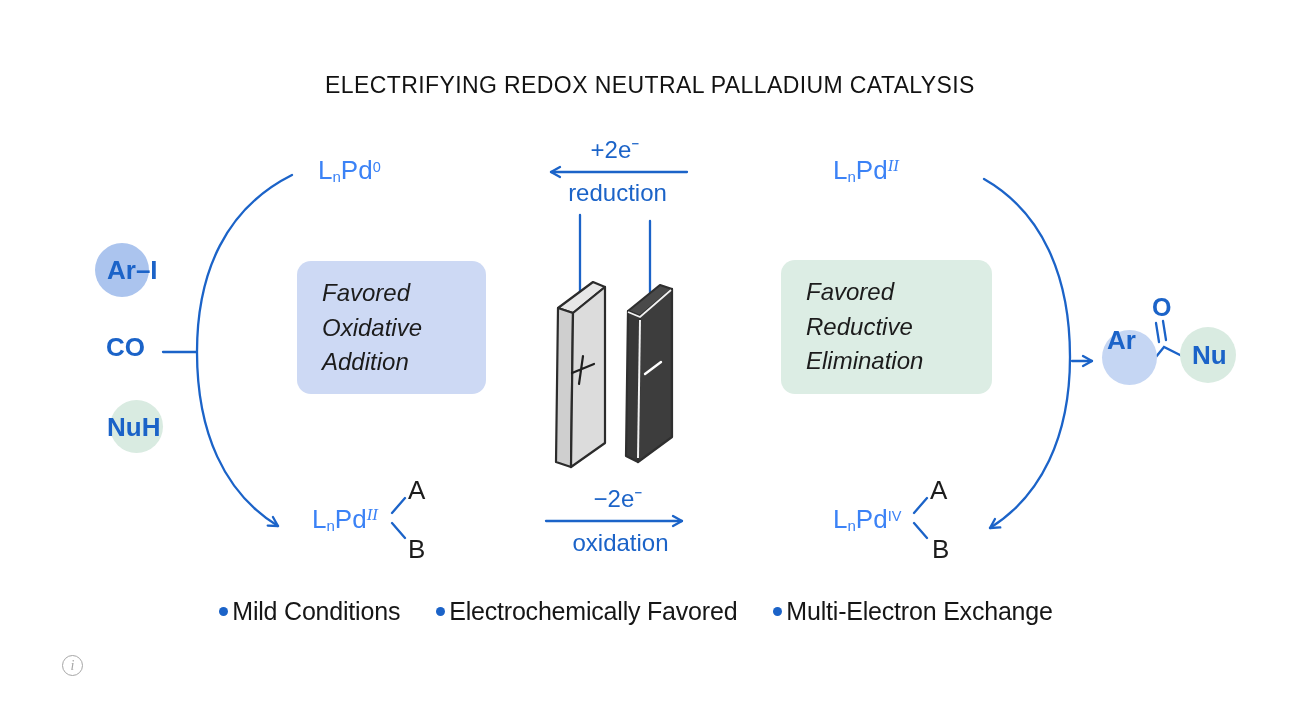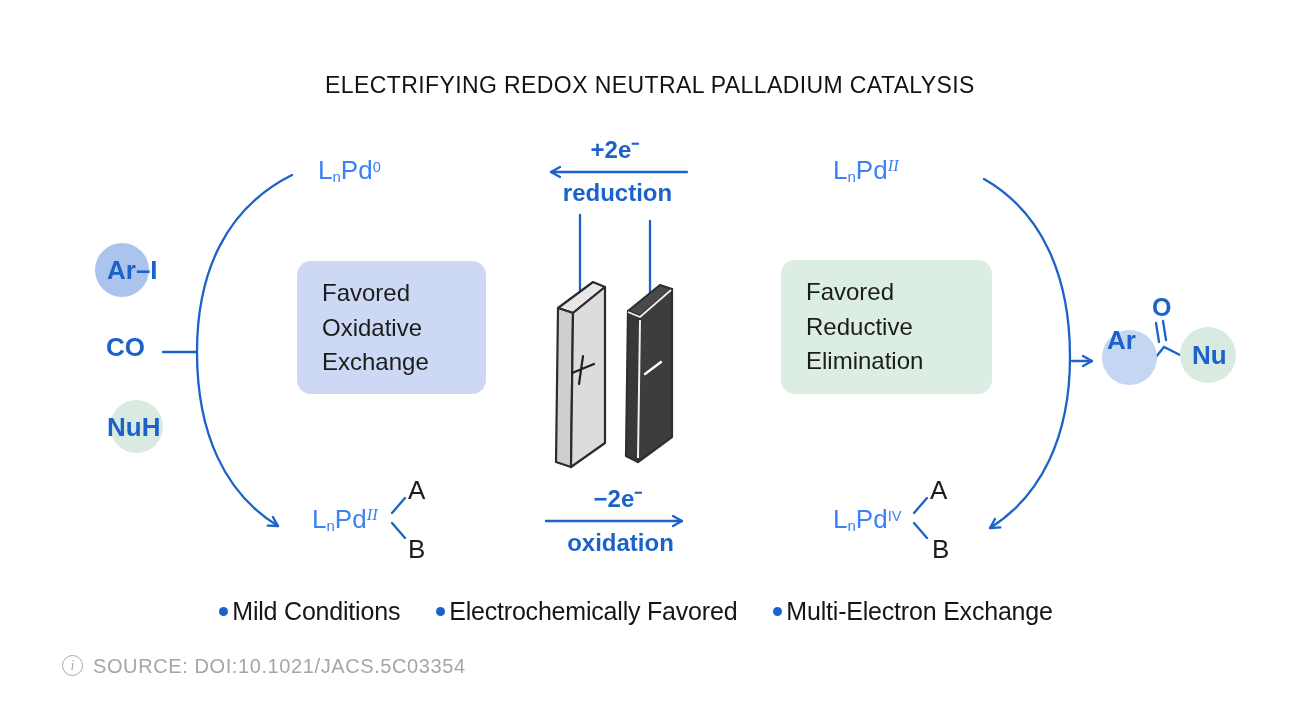--- a/index.html
+++ b/index.html
@@ -16,25 +16,25 @@
   .abs{position:absolute;line-height:1;white-space:nowrap;}
   .title{
     left:0;right:0;top:68px;text-align:center;font-size:23px;font-weight:500;
     letter-spacing:.4px;color:#121212;margin-top:6px;
   }
   .species{font-size:26px;font-weight:500;color:#3b82f6;}
   .sub{font-size:.58em;vertical-align:-.22em;font-weight:500;}
   .sup{font-size:.56em;vertical-align:.5em;font-weight:500;}
   .sup-roman{font-family:"Liberation Serif", serif;font-size:.64em;font-style:italic;}
   .blue-label{color:var(--accent-blue);font-size:26px;font-weight:600;}
-  .arrow-label{color:var(--accent-blue);font-size:24px;font-weight:700;text-align:center;}
+  .arrow-label{color:var(--accent-blue);font-size:24px;font-weight:400;text-align:center;}
   .circle{position:absolute;border-radius:50%;}
   .favored-box{
     position:absolute;border-radius:14px;font-size:24px;line-height:34.5px;
-    color:#1c1c1c;padding:15px 0 9px 25px;box-sizing:border-box;
+    color:#1c1c1c;padding:15px 0 9px 25px;box-sizing:border-box;font-style:italic;
   }
   .ligand{font-size:26px;font-weight:500;color:#1c1c1c;}
   .bullets{
     left:0;right:0;top:599px;display:flex;justify-content:center;gap:36px;
     transform:translateX(-14px);
   }
   .bullet-item{display:flex;align-items:flex-start;gap:4px;}
   .bullet-dot{width:9px;height:9px;border-radius:50%;background:var(--accent-blue);margin-top:8px;}
   .bullet-label{font-size:25px;font-weight:500;color:#161616;letter-spacing:-.2px;}
   .source{left:62px;top:655px;display:flex;align-items:center;gap:10px;color:var(--source-gray);}
@@ -118,21 +118,21 @@
   <div class="abs blue-label" style="left:107px;top:257px">Ar–I</div>
 
   <div class="abs blue-label" style="left:106px;top:334px">CO</div>
 
   <div class="circle" style="left:110px;top:400px;width:53px;height:53px;background:var(--nucleophile-circle)"></div>
   <div class="abs blue-label" style="left:107px;top:414px">NuH</div>
 
   <div class="favored-box" style="left:297px;top:261px;width:189px;height:133px;background:var(--oxidative-box)">
     <div>Favored</div>
     <div>Oxidative</div>
-    <div>Exchange</div>
+    <div>Addition</div>
   </div>
 
   <div class="favored-box" style="left:781px;top:260px;width:211px;height:134px;background:var(--reductive-box)">
     <div>Favored</div>
     <div>Reductive</div>
     <div>Elimination</div>
   </div>
 
   <div class="abs species" style="left:312px;top:506px">
     <span>L</span><sub class="sub">n</sub><span>Pd</span><sup class="sup sup-roman">II</sup>
@@ -162,16 +162,15 @@
       <div class="bullet-label">Electrochemically Favored</div>
     </div>
     <div class="bullet-item">
       <div class="bullet-dot"></div>
       <div class="bullet-label">Multi-Electron Exchange</div>
     </div>
   </div>
 
   <div class="abs source">
     <div class="info-icon">i</div>
-    <div class="source-label">SOURCE: DOI:10.1021/JACS.5C03354</div>
   </div>
 
 </div>
 
 </body></html>

